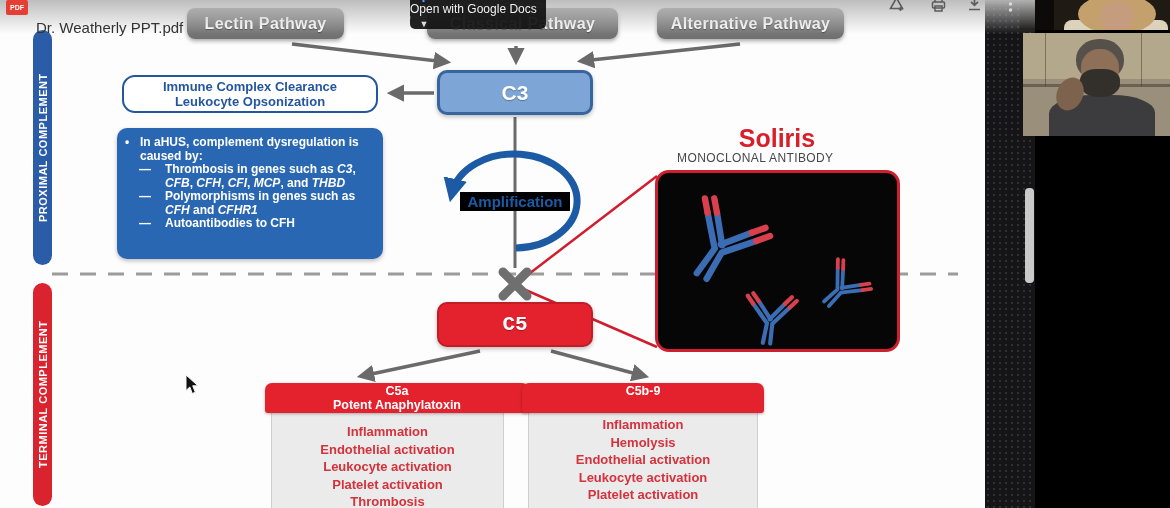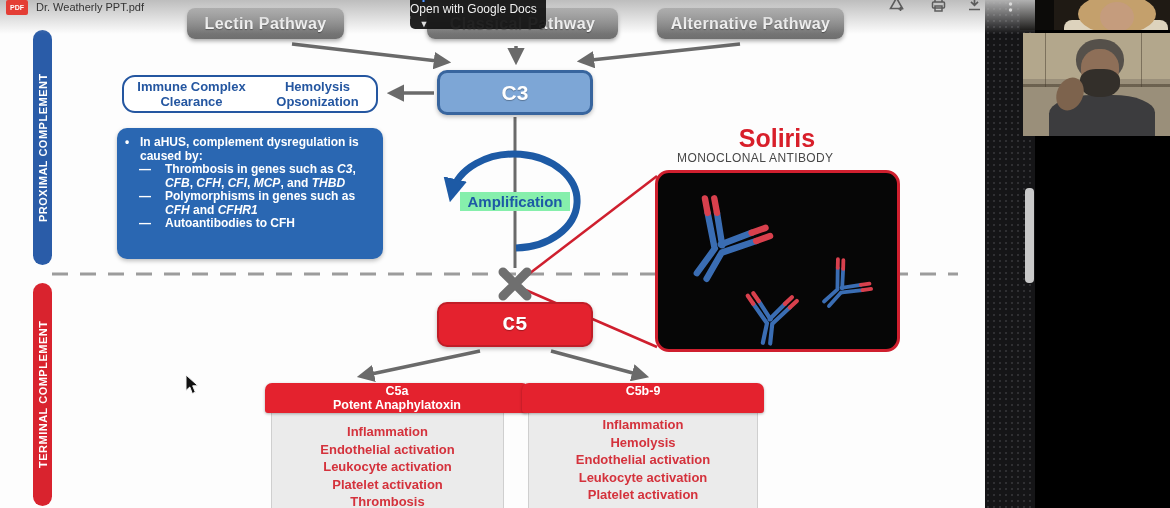--- a/index.html
+++ b/index.html
@@ -33,35 +33,35 @@
   
   .node-box { width:156px; height:45px; border-radius:10px; display:flex; align-items:center;
     justify-content:center; color:#fff; font-weight:700; font-size:21px;
     box-shadow:0 2px 4px rgba(0,0,0,.25); text-shadow:0 1px 1px rgba(0,0,0,.3); z-index:2; }
   #c3-box { left:437px; top:70px; background:#7da6d6; border:3px solid #38659e; }
   #c5-box { left:437px; top:302px; background:#e4222e; border:2px solid #c01d27;font-family:Liberation Mono, monospace; }
 
   
   #clearance-box { left:122px; top:75px; width:256px; height:38px; background:#fff;
     border:2.5px solid #2456a0; border-radius:13px; color:#2456a0; font-weight:700;
-    font-size:13px; line-height:15px; display:flex; flex-direction:row;
+    font-size:13px; line-height:15px; display:flex; flex-direction:column;
     align-items:center; justify-content:center; text-align:center; z-index:2; }
 
   
   #ahus-box { left:117px; top:128px; width:266px; height:131px; background:#2a67b2;
     border-radius:10px; padding:8px 10px 6px 8px; color:#fff; font-weight:700;
     font-size:12px; line-height:13.5px; z-index:2; box-shadow:0 2px 4px rgba(0,0,0,.25); }
   .ahus-row { display:flex; }
   .ahus-bullet { width:15px; flex:none; }
   .ahus-item { display:flex; margin-left:14px; }
   .ahus-dash { width:26px; flex:none; }
   .ahus-text em { font-style:italic; font-weight:700; }
 
   
-  #amp-label { left:460px; top:192px; width:110px; background:#86efac; color:#1d5aa5;
+  #amp-label { left:460px; top:192px; width:110px; background:#000000; color:#1d5aa5;
     font-weight:700; font-size:15px; text-align:center; padding:1px 0; z-index:2; }
 
   
   #soliris-title { left:677px; top:124px; width:200px; text-align:center; color:#d81f2a;
     font-weight:700; font-size:25px; z-index:2; }
   #soliris-sub { left:677px; top:151px; width:200px; color:#474747;
     font-size:12px; letter-spacing:.4px; z-index:2; }
   #soliris-box { left:655px; top:170px; width:245px; height:182px; background:#060606;
     border:3.5px solid #cf1f2e; border-radius:14px; z-index:2; overflow:hidden; }
   .ab-blue { stroke:#3a6db3; stroke-width:4; }
@@ -79,21 +79,21 @@
   #c5a-body .effect-line { line-height:17.5px; }
   #c5b9-body { left:528px; width:230px; padding-top:5px; }
   #c5b9-body .effect-line { line-height:17.5px; }
 
   
   #toolbar-shade { left:0; top:0; width:1035px; height:34px; z-index:30; pointer-events:none;
     background:linear-gradient(rgba(186,186,186,.95), rgba(186,186,186,0)); }
   #pdf-badge { left:6px; top:0; width:22px; height:15px; background:#e43e35; border-radius:2px;
     color:#fff; font-size:7px; font-weight:700; display:flex; align-items:center;
     justify-content:center; z-index:31; }
-  #doc-title { left:36px; top:1px; color:#333; font-size:11px; z-index:31;text-align:center; }
+  #doc-title { left:36px; top:19px; color:#333; font-size:15px; z-index:31;text-align:center; }
   .tb-icon { top:-5px; width:17px; height:18px; z-index:31; opacity:.85; }
   #icon-drive { left:888px; } #icon-print { left:930px; } #icon-download { left:966px; }
   #icon-more { left:1002px; top:-6px; opacity:1; }
 
   #open-btn { left:410px; top:0; height:29px; background:rgba(16,16,16,.92);
     border-radius:0 0 5px 5px; display:flex; z-index:32;
     color:#f1f1f1; font-size:12px;flex-direction:column; }
   #open-btn .docs-ic { margin:0 7px 0 6px; }
   #open-btn .ob-label { padding-right:9px; white-space:nowrap; }
   #open-btn .ob-sep { width:1px; height:18px; background:#4c4c4c; }
@@ -175,21 +175,21 @@
     </div>
 
     <div id="ph1" class="abs pathway">Lectin Pathway</div>
     <div id="ph2" class="abs pathway">Classical Pathway</div>
     <div id="ph3" class="abs pathway">Alternative Pathway</div>
 
     <div id="c3-box" class="abs node-box">C3</div>
 
     <div id="clearance-box" class="abs">
       <div>Immune Complex Clearance</div>
-      <div>Hemolysis Opsonization</div>
+      <div>Leukocyte Opsonization</div>
     </div>
 
     <div id="ahus-box" class="abs">
       <div class="ahus-row">
         <span class="ahus-bullet">•</span>
         <span class="ahus-text">In aHUS, complement dysregulation is caused by:</span>
       </div>
       <div id="ahus-items">
           <div class="ahus-item">
             <span class="ahus-dash">—</span>

